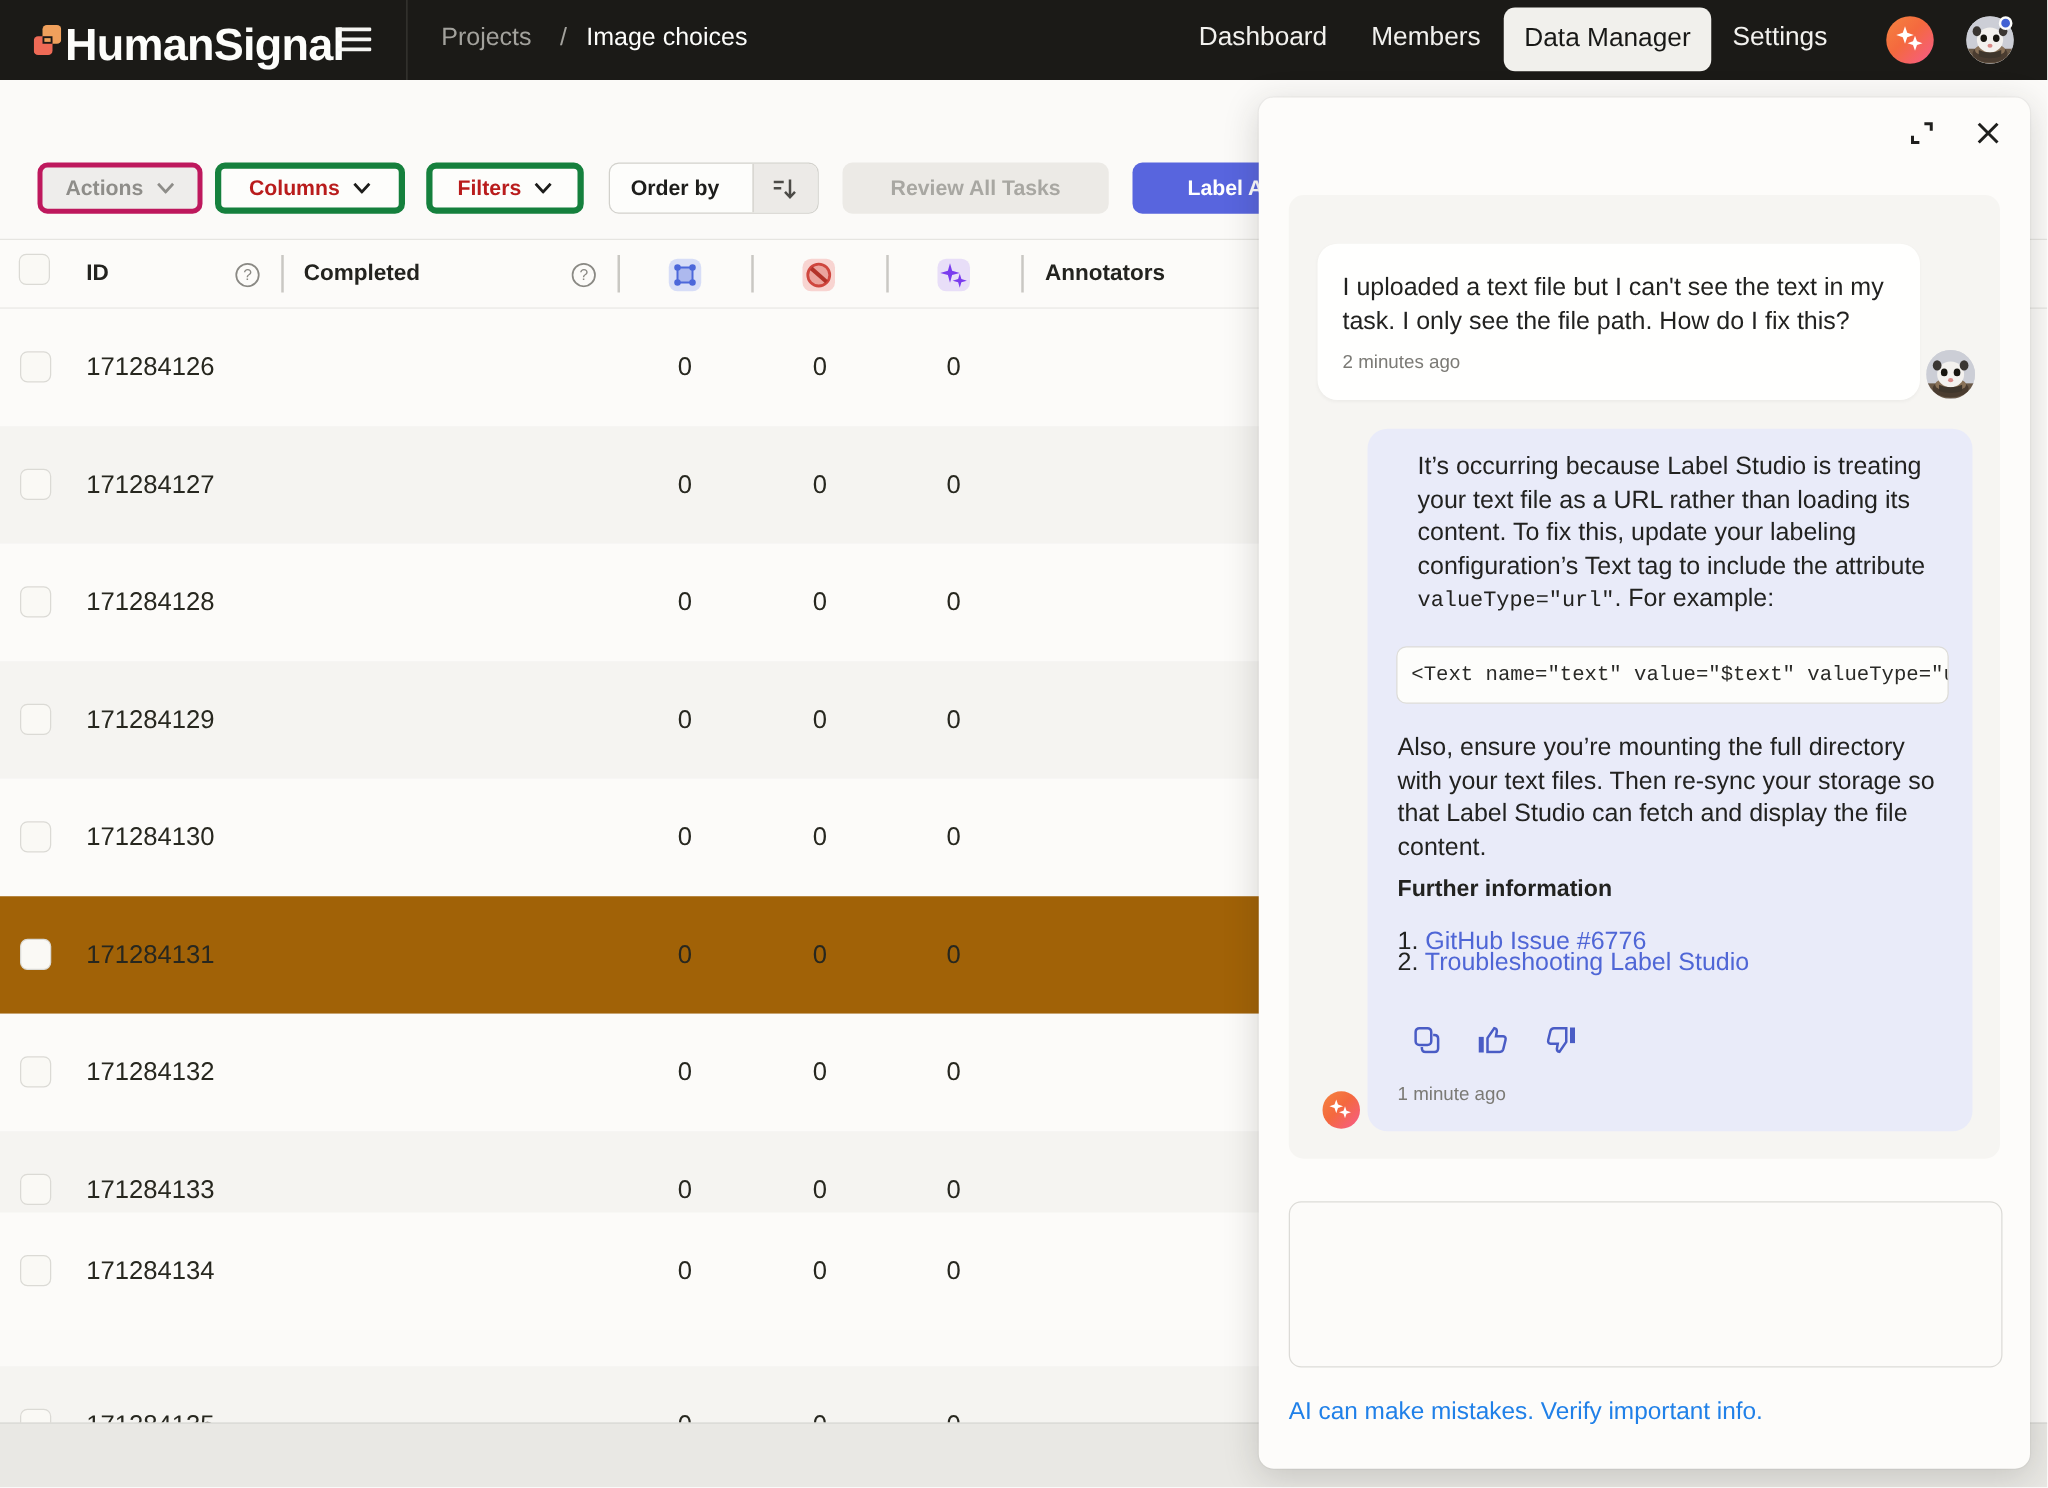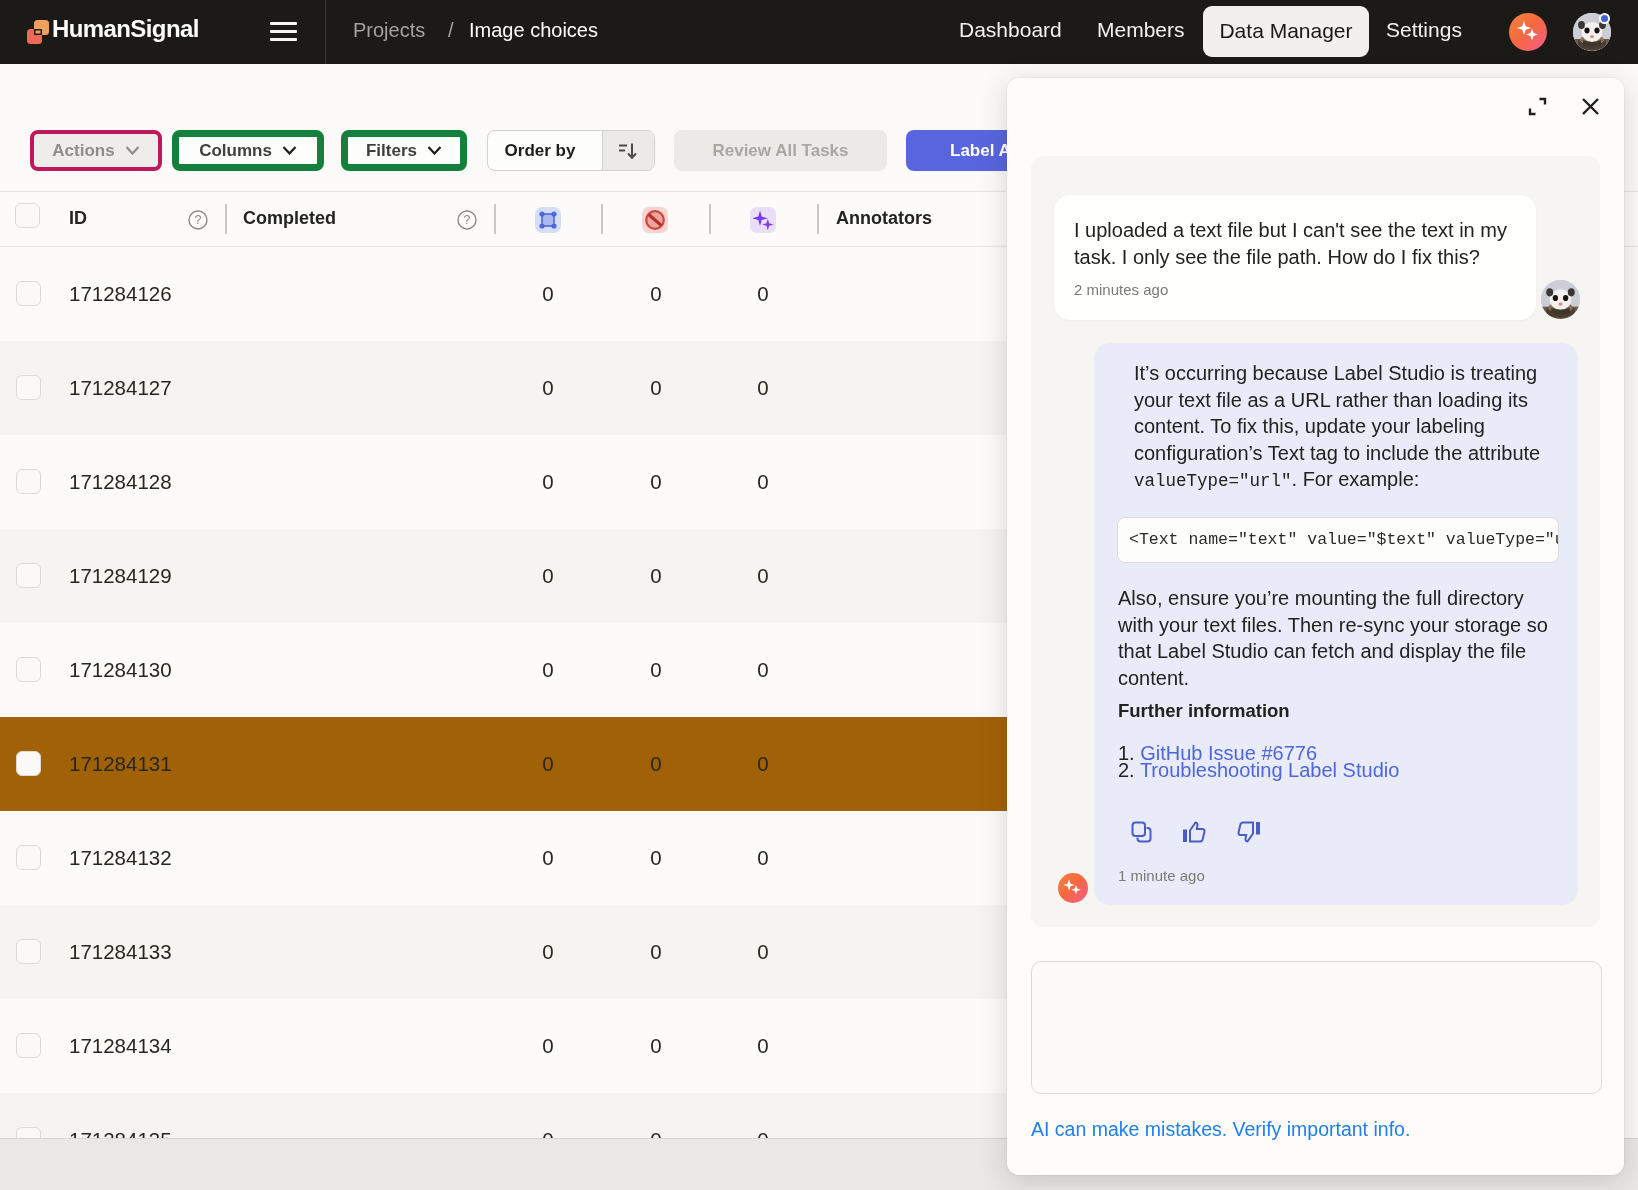--- a/index.html
+++ b/index.html
@@ -4,21 +4,21 @@
 <style>
 * { margin:0; padding:0; box-sizing:border-box; }
 html,body { width:1638px; height:1190px; overflow:hidden; }
 body { font-family:"Liberation Sans", sans-serif; }
 #app { position:relative; width:1638px; height:1190px; background:#fbfaf8; overflow:hidden; }
 .abs { position:absolute; }
 
 
 #topbar { position:absolute; left:0; top:0; width:1638px; height:64px; background:#1b1a17; }
 #logo { position:absolute; left:27px; top:20px; width:22px; height:24px; }
-#brand { position:absolute; left:52px; top:15px; color:#fdfdfb; font-size:24px; font-weight:700; letter-spacing:-0.6px; }
+#brand { position:absolute; left:52px; top:15px; color:#fdfdfb; font-size:36px; font-weight:700; letter-spacing:-0.6px; }
 #burger { position:absolute; left:270px; top:22px; width:27px; height:20px; }
 #burger div { height:2.6px; background:#f5f5f2; border-radius:1px; margin-bottom:5.6px; }
 #topsep { position:absolute; left:325px; top:0; width:1px; height:64px; background:#3a3935; }
 .crumb { position:absolute; top:19px; font-size:20px; }
 .nav { position:absolute; top:18px; font-size:21px; color:#f2f1ee; }
 #pill { position:absolute; left:1203px; top:6px; width:166px; height:51px; background:#f1f0ec; border-radius:9px; }
 #pill span { position:absolute; left:0; right:0; top:13px; text-align:center; color:#181816; font-size:21px; font-weight:400; }
 #aiCircle { position:absolute; left:1509px; top:13px; width:38px; height:38px; border-radius:50%; background:linear-gradient(135deg,#f58440 0%,#f4693e 45%,#f75b8b 100%); }
 #avatar { position:absolute; left:1573px; top:13px; width:38px; height:38px; border-radius:50%; overflow:hidden; background:#d4d6dc; }
 #avatarDot { position:absolute; left:1599px; top:13px; width:11px; height:11px; border-radius:50%; background:#4262d3; border:2.5px solid #fdfdfb; }
@@ -26,21 +26,21 @@
 
 #tabbar { position:absolute; left:0; top:64px; width:1638px; height:48px; background:#edebe7; }
 #tabActive { position:absolute; left:0; top:0; width:201px; height:48px; background:#fcfbf9; }
 #tabActive span { position:absolute; left:24px; top:13px; font-size:18.5px; color:#1e1e1c; font-weight:400; }
 #kebab { position:absolute; left:174px; top:16px; width:4px; }
 #kebab i { display:block; width:3.3px; height:3.3px; border-radius:50%; background:#8f8e89; margin-bottom:3.3px; }
 #plusTab { position:absolute; left:216px; top:15px; width:18px; height:18px; }
 
 
 .btn { position:absolute; top:130px; height:41px; border-radius:8px; font-size:17px; font-weight:700; display:flex; align-items:center; justify-content:center; gap:10px; }
-.btn-line { border:7px solid #15803d; background:#fdfdfb; color:#404040; }
+.btn-line { border:5px solid #15803d; background:#fdfdfb; color:#b91c1c; }
 #bActions { left:30px; width:132px; background:#eeedeb; border:4px solid #be185d; color:#8e8d89; }
 #bColumns { left:172px; width:152px; }
 #bFilters { left:341px; width:126px; }
 #bOrder { left:487px; width:168px; border:1px solid #d2d1cc; border-radius:8px; background:#fdfdfb; overflow:hidden; display:flex; }
 #bOrder .w { width:112px; display:flex; align-items:center; justify-content:center; color:#1d1d1b; font-weight:700; font-size:17px; }
 #bOrder .g { width:56px; height:100%; background:#eceae7; border-left:1px solid #d2d1cc; display:flex; align-items:center; justify-content:center; }
 #bReview { left:674px; width:213px; background:#eceae6; color:#a8a7a2; border:none; }
 #bLabel { left:906px; width:230px; background:#5865de; color:#ffffff; border:none; justify-content:flex-start; padding-left:44px; }
 
 
@@ -246,21 +246,21 @@
         <div class="zero" style="left:641px;">0</div>
         <div class="zero" style="left:748px;">0</div>
       </div>
       <div class="row" style="top: 905px; background: rgb(245, 244, 241);">
         <div class="cbx" style="left:16px; top:34px;"></div>
         <div class="id">171284133</div>
         <div class="zero" style="left:533px;">0</div>
         <div class="zero" style="left:641px;">0</div>
         <div class="zero" style="left:748px;">0</div>
       </div>
-      <div class="row" style="top: 999px; background: rgb(252, 251, 249);">
+      <div class="row" style="top: 970px; background: rgb(252, 251, 249);">
         <div class="cbx" style="left:16px; top:34px;"></div>
         <div class="id">171284134</div>
         <div class="zero" style="left:533px;">0</div>
         <div class="zero" style="left:641px;">0</div>
         <div class="zero" style="left:748px;">0</div>
       </div>
       <div class="row" style="top: 1093px; background: rgb(245, 244, 241);">
         <div class="cbx" style="left:16px; top:34px;"></div>
         <div class="id">171284135</div>
         <div class="zero" style="left:533px;">0</div>

